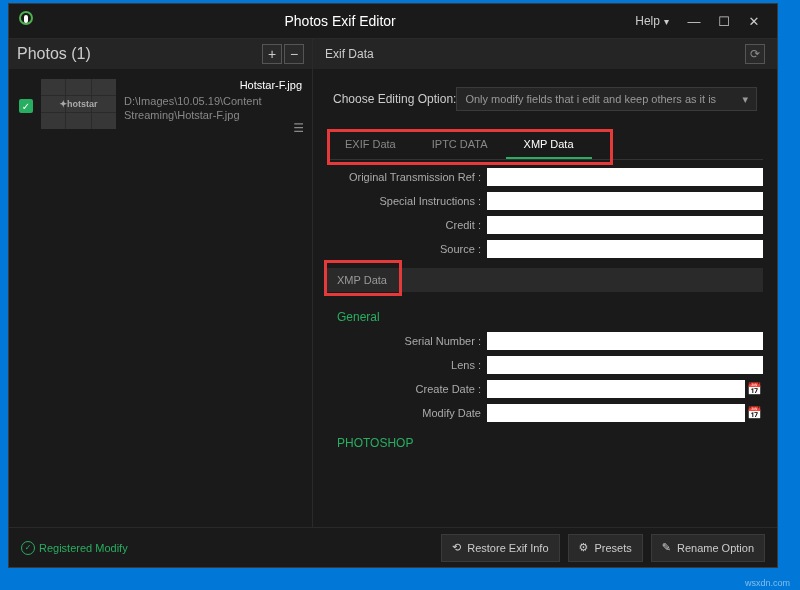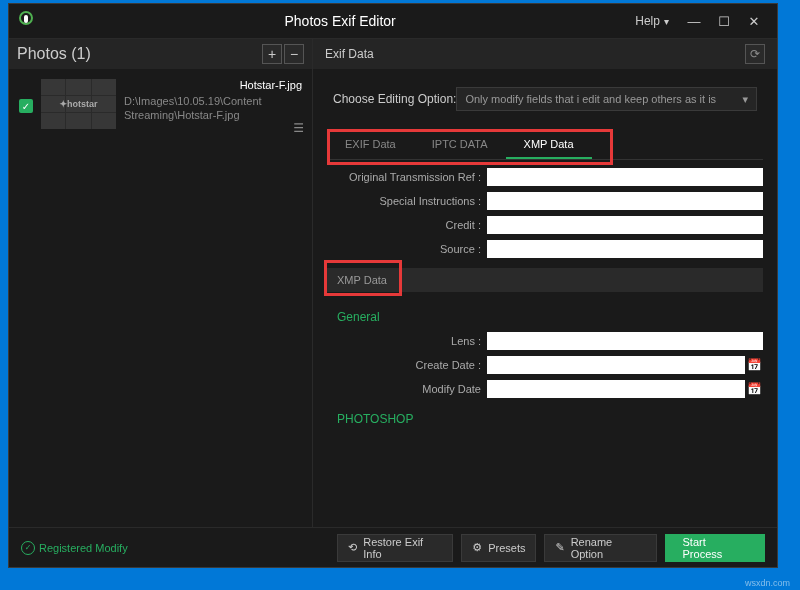--- a/index.html
+++ b/index.html
@@ -143,20 +143,24 @@
           <input class="field-input" style="">
         </div>
 
         <div class="section-bar">
           <div class="section-border"></div>
           <span>XMP Data</span>
         </div>
         <div class="section-green">General</div>
 
         <div class="field-row">
+          <div class="field-label">Serial Number :</div>
+          <input class="field-input" style="">
+        </div>
+        <div class="field-row">
           <div class="field-label">Lens :</div>
           <input class="field-input" style="">
         </div>
         <div class="field-row">
           <div class="field-label">Create Date :</div>
           <input class="field-input" style="">
           <div class="cal-icon">📅</div>
         </div>
         <div class="field-row">
           <div class="field-label">Modify Date</div>
@@ -180,16 +184,15 @@
       <span>Restore Exif Info</span>
     </div>
     <div class="btn">
       <span>⚙</span>
       <span>Presets</span>
     </div>
     <div class="btn">
       <span>✎</span>
       <span>Rename Option</span>
     </div>
-    <div class="btn btn-primary">Start Process</div>
   </div>
 </div>
 <div class="watermark">wsxdn.com</div>
 
 </body></html>

